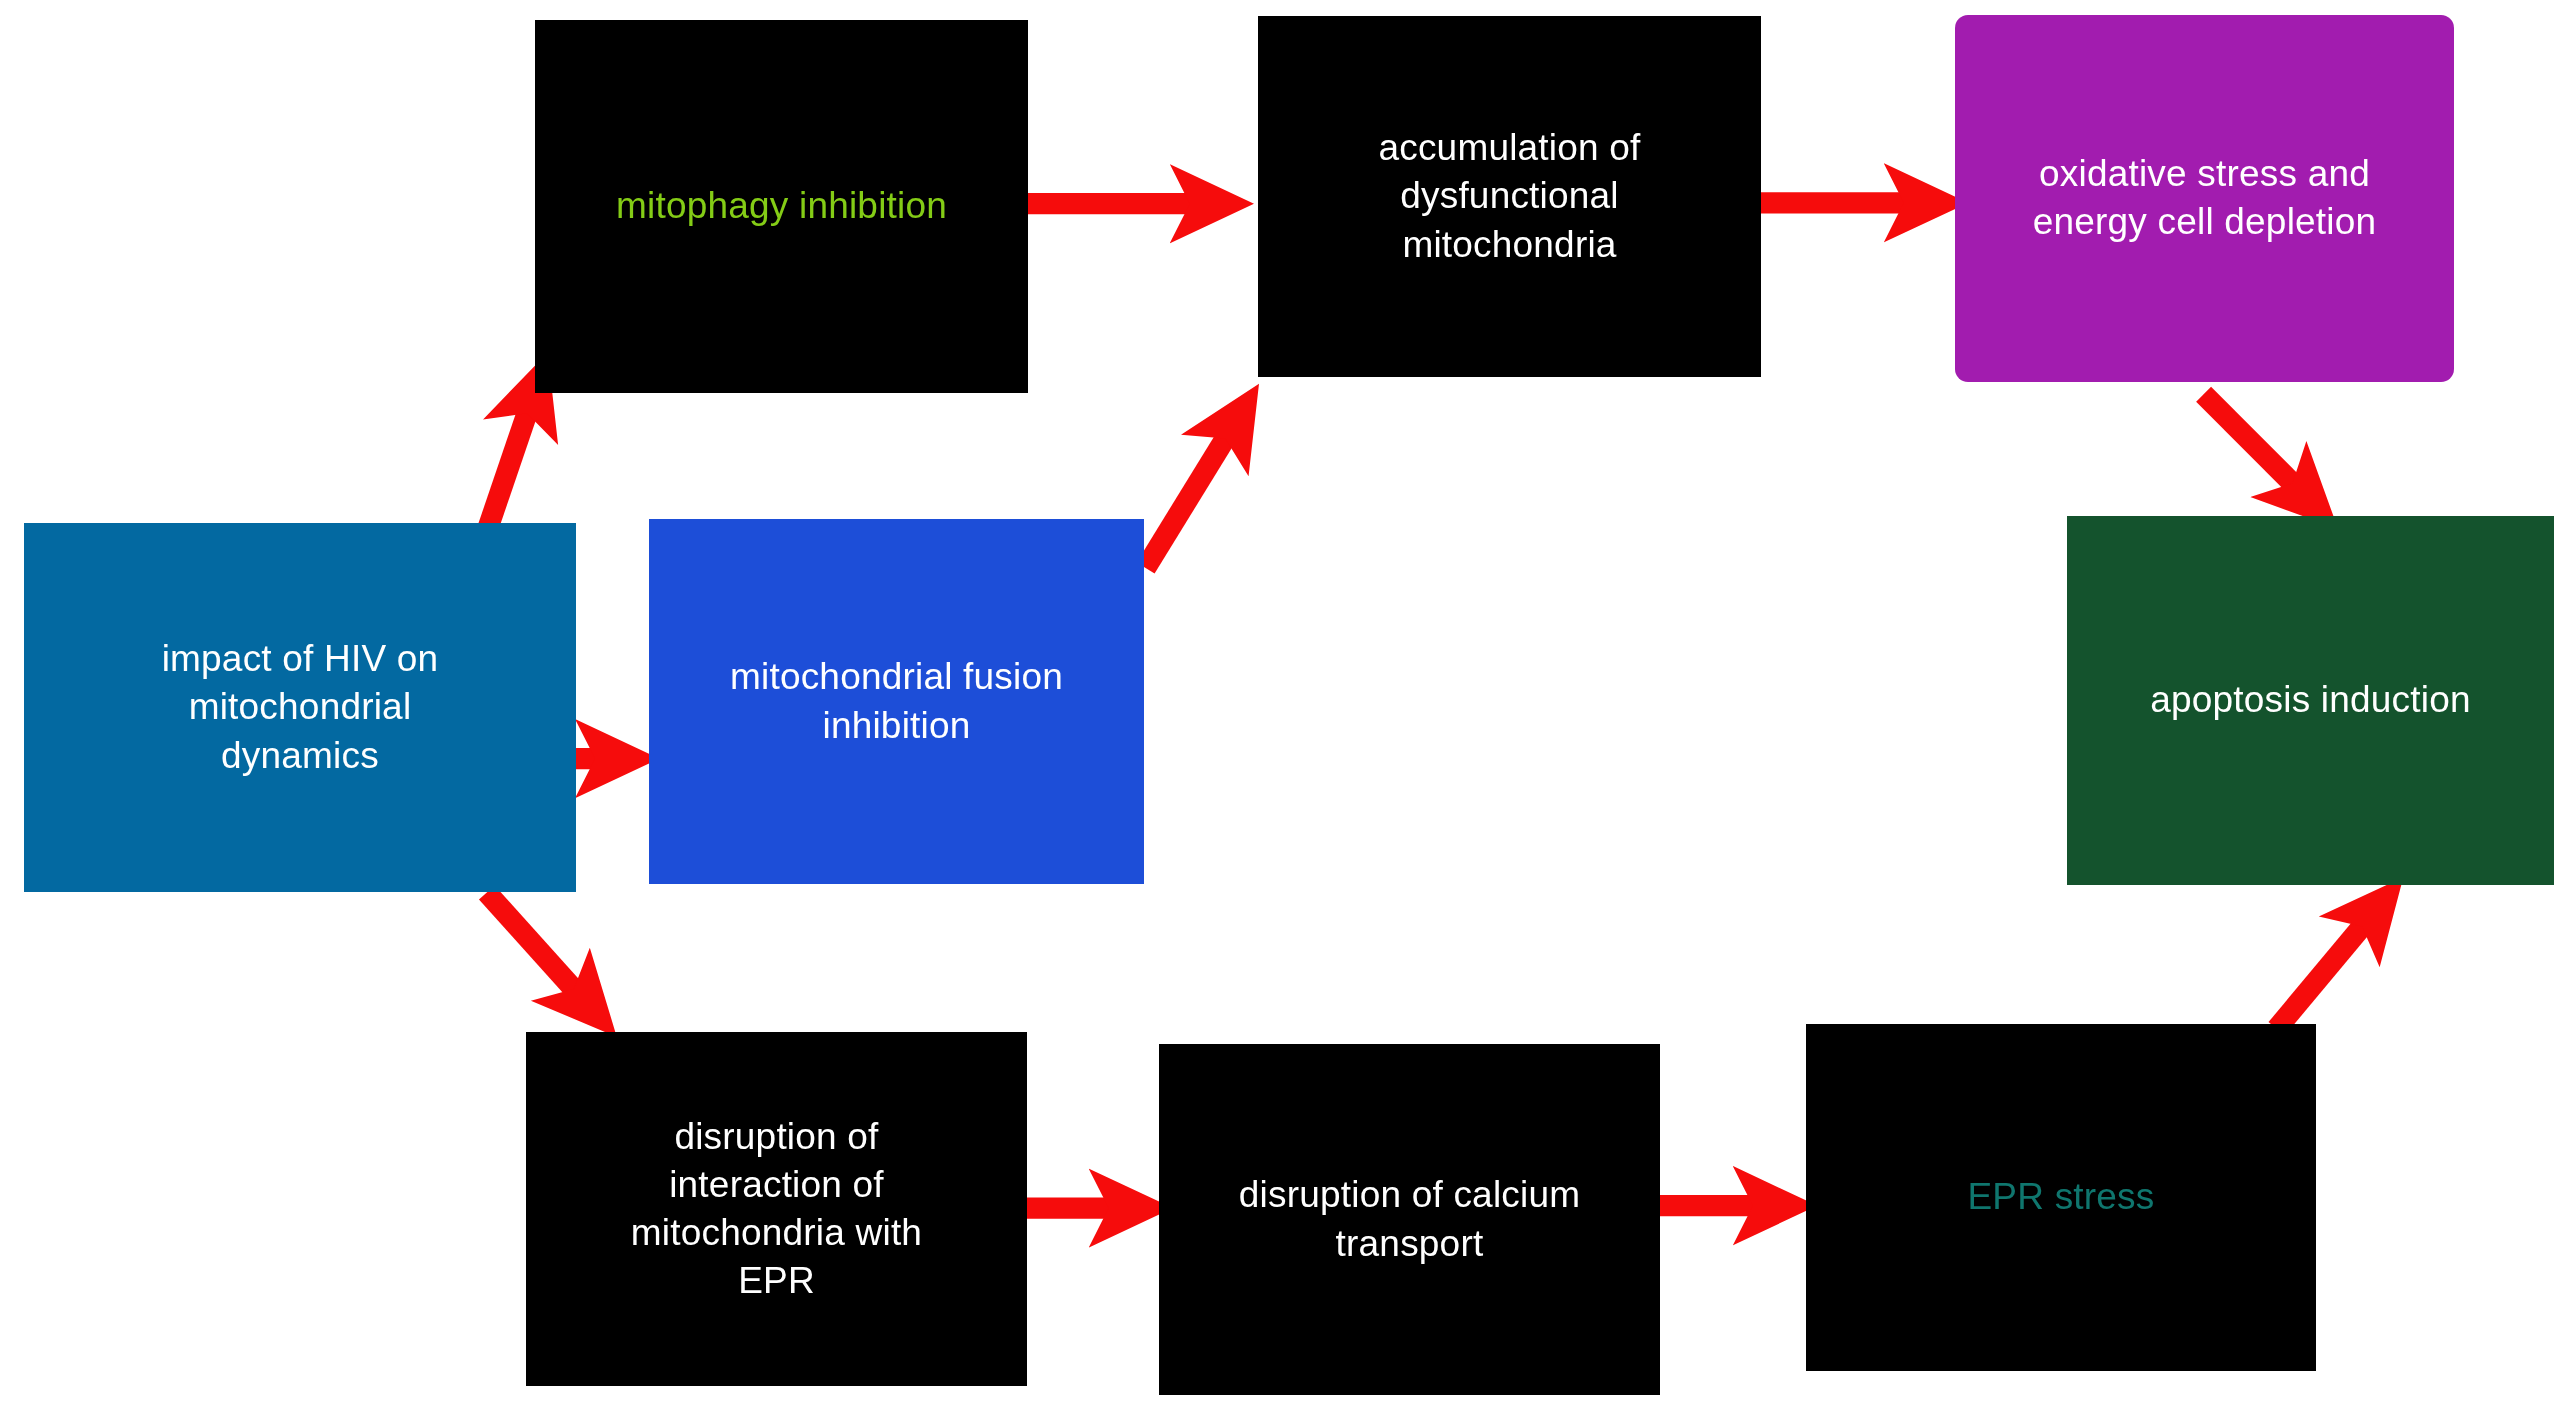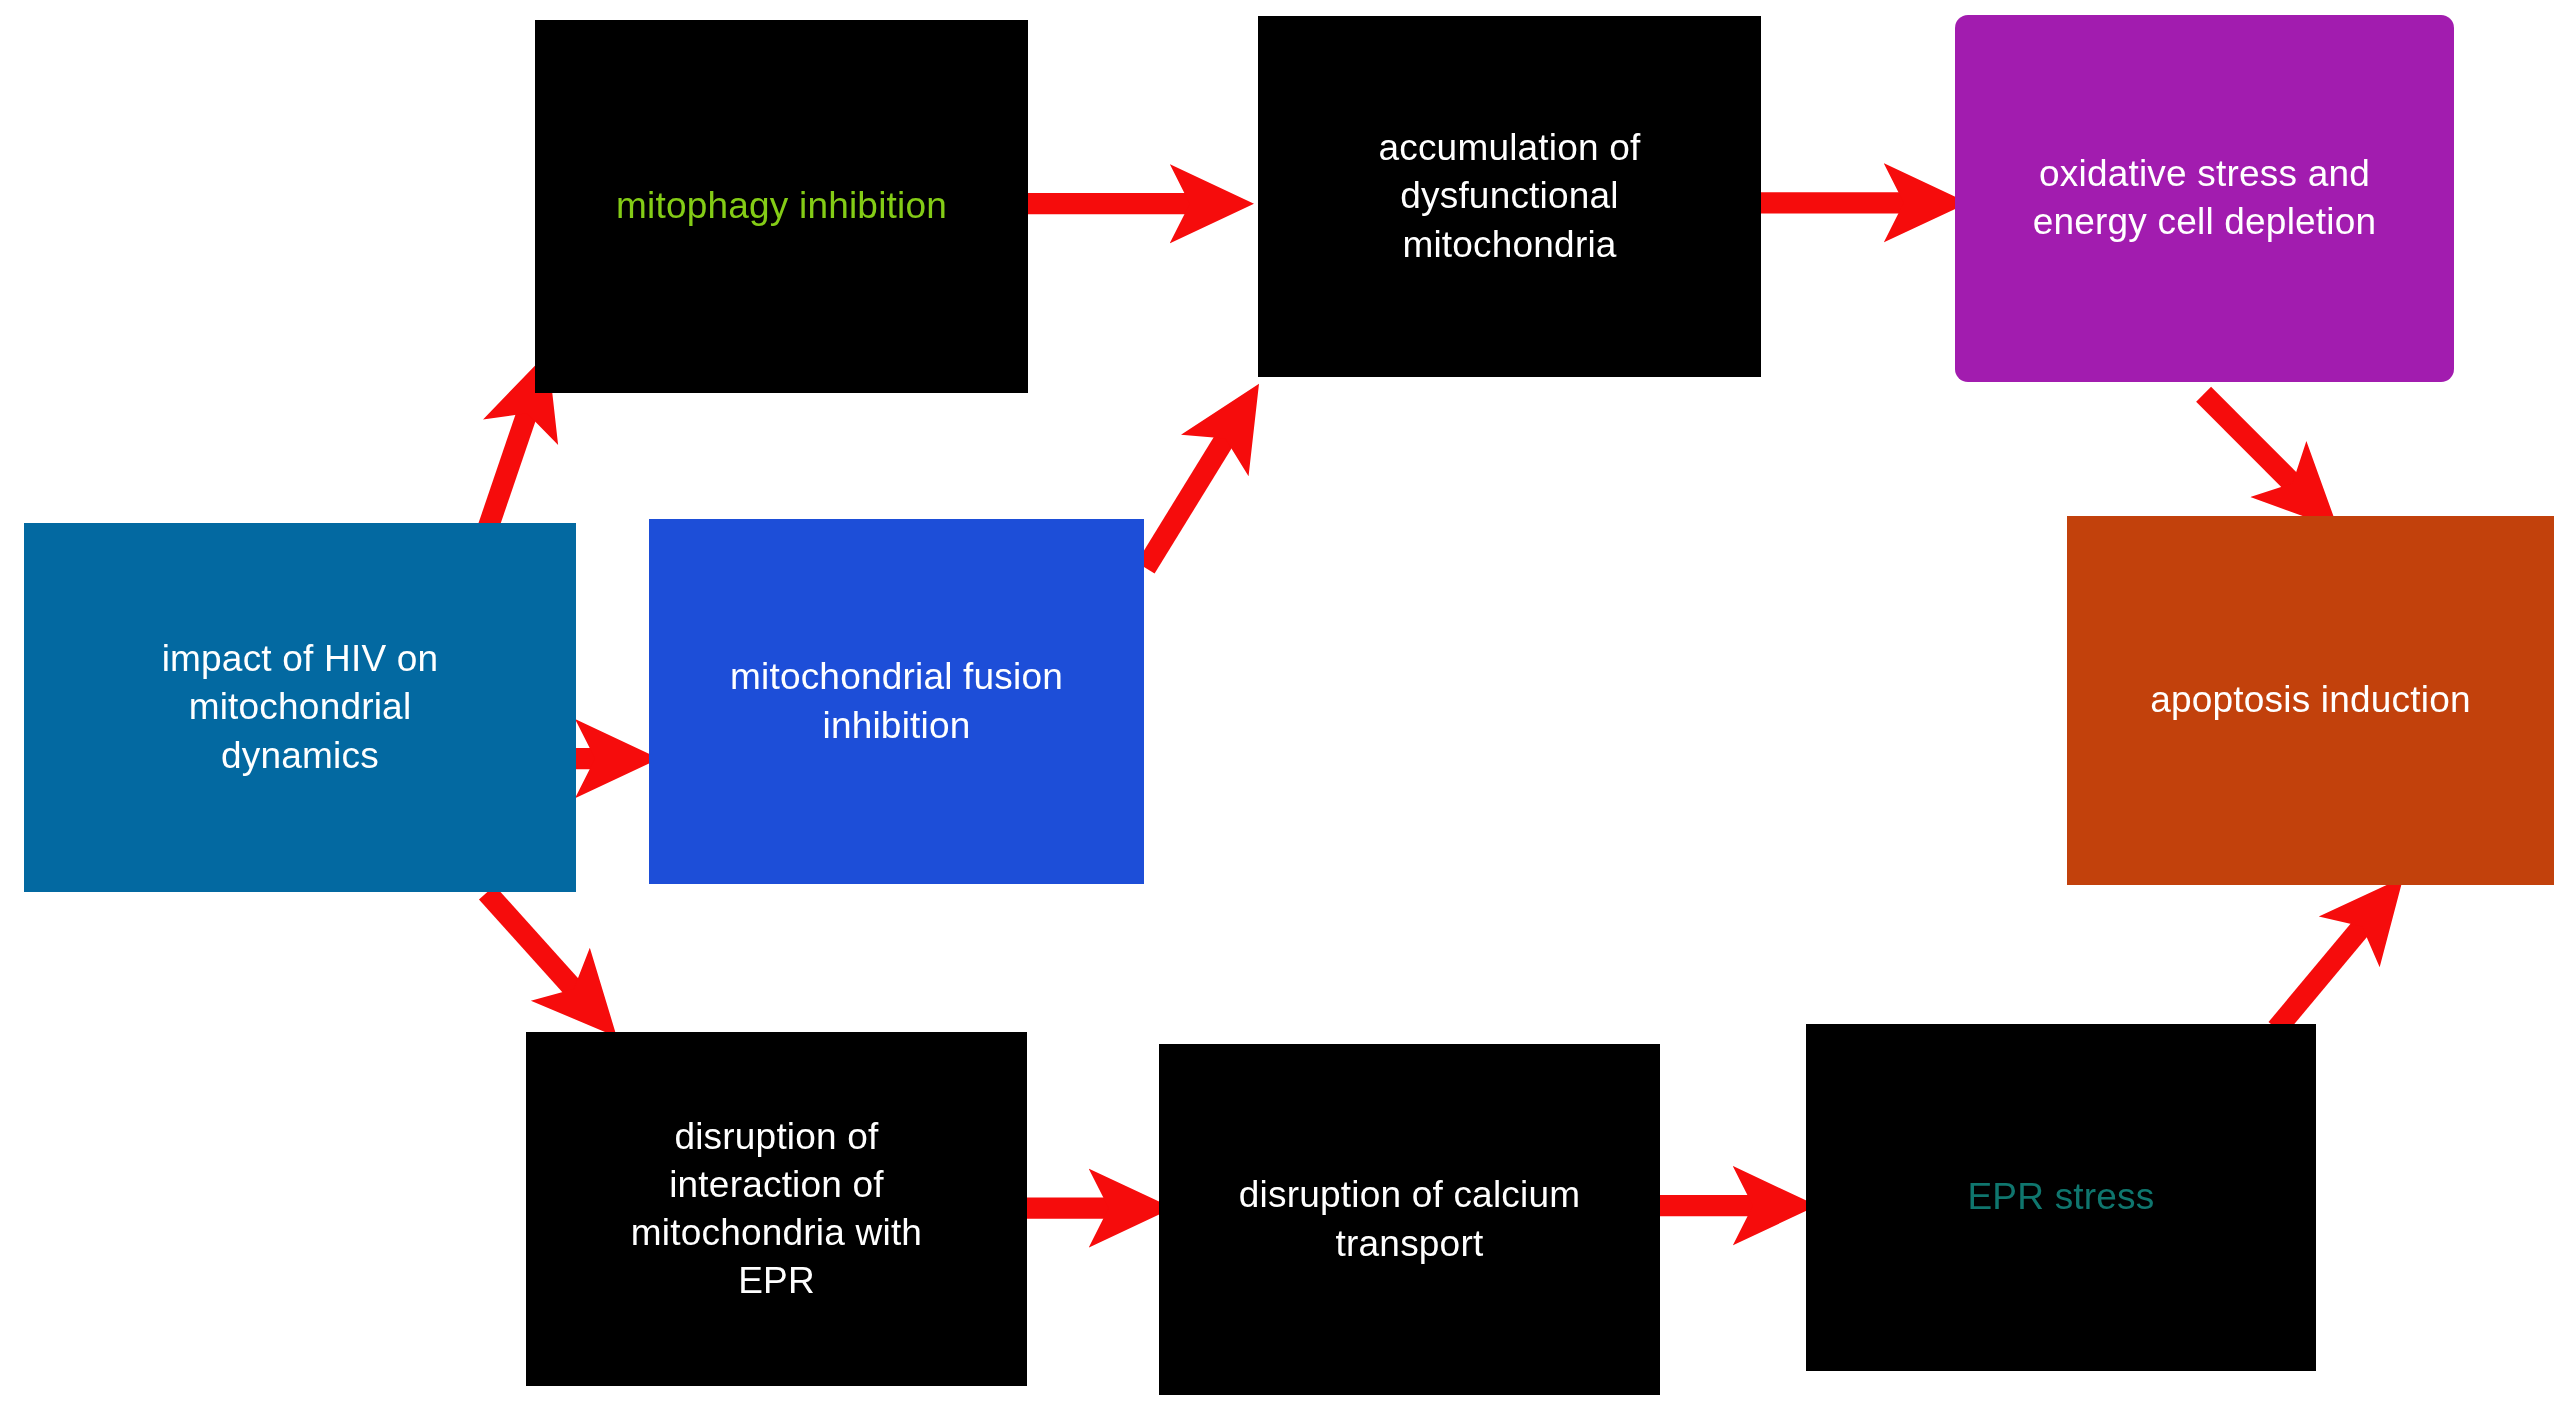--- a/index.html
+++ b/index.html
@@ -79,21 +79,21 @@
 
   <div class="node" style="left: 535px; top: 20px; width: 493px; height: 373px; font-size: 37px; background: rgb(0, 0, 0); color: #84cc16;">mitophagy inhibition</div>
 
   <div class="node" style="left: 1243px; top: 16px; width: 503px; height: 361px; font-size: 37px; background: rgb(0, 0, 0); color: rgb(255, 255, 255); margin-left: 15px;">accumulation of
 dysfunctional
 mitochondria</div>
 
   <div class="node" style="left: 1955px; top: 14.6px; width: 499px; height: 367px; font-size: 37px; background: #a21caf; color: rgb(255, 255, 255); border-radius: 13px;">oxidative stress and
 energy cell depletion</div>
 
-  <div class="node" style="left: 2067px; top: 516px; width: 487px; height: 369px; font-size: 37px; background: #c2410c; color: rgb(255, 255, 255);">apoptosis induction</div>
+  <div class="node" style="left: 2067px; top: 516px; width: 487px; height: 369px; font-size: 37px; background: #14532d; color: rgb(255, 255, 255);">apoptosis induction</div>
 
   <div class="node" style="left: 649px; top: 519px; width: 495px; height: 365px; font-size: 37px; background: #1d4ed8; color: rgb(255, 255, 255);">mitochondrial fusion
 inhibition</div>
 
   <div class="node" style="left: 526px; top: 1032px; width: 501px; height: 354px; font-size: 37px; background: rgb(0, 0, 0); color: rgb(255, 255, 255);">disruption of
 interaction of
 mitochondria with
 EPR</div>
 
   <div class="node" style="left: 1159px; top: 1021px; width: 501px; height: 351px; font-size: 37px; background: rgb(0, 0, 0); color: rgb(255, 255, 255); margin-top: 23px;">disruption of calcium

